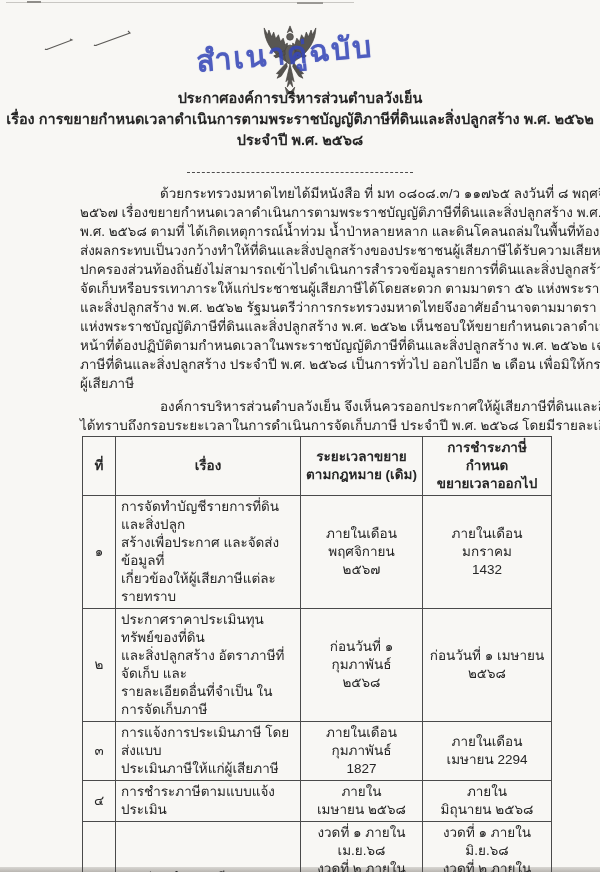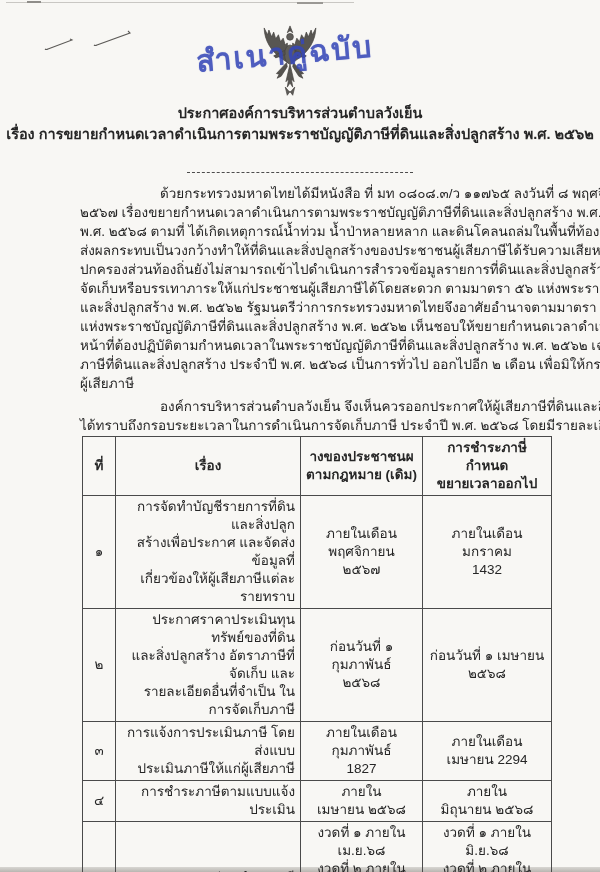--- a/index.html
+++ b/index.html
@@ -26,21 +26,21 @@
   .emblem{position:absolute;left:256px;top:24px;width:68px;height:80px;}
   .stamp{
     position:absolute;left:196px;top:30px;width:180px;
     transform:rotate(-5deg);
     font-size:30px;font-weight:bold;letter-spacing:2px;
     color:#3748b8;opacity:.88;
     text-shadow:0 0 1px rgba(55,72,184,.55);
     white-space:nowrap;
   }
   
-  .title-block{position:absolute;top:103px;left:0;width:600px;text-align:center;
+  .title-block{position:absolute;top:88px;left:0;width:600px;text-align:center;
     font-weight:bold;font-size:14.5px;line-height:21px;}
   .title-divider{position:absolute;top:172px;left:187px;width:226px;height:0;
     border-top:1.5px dashed #4c4c4c;}
   
   .body-block{position:absolute;top:184px;left:80px;width:476px;font-size:13.5px;}
   .body-line{height:19px;line-height:19px;white-space:nowrap;}
   .indent{padding-left:80px;}
   .para-gap{height:4px;}
   
   .schedule{position:absolute;top:436px;left:82px;border-collapse:collapse;
@@ -50,21 +50,21 @@
     vertical-align:middle;
     padding:2px 5px;
     line-height:18px;
   }
   .schedule th{font-weight:bold;text-align:center;white-space:pre-line;height:44px;}
   .col-no{width:33px;}
   .col-topic{width:185px;}
   .col-orig{width:122px;}
   .col-ext{width:129px;}
   .cell-no{text-align:center;vertical-align:top;padding-top:4px;}
-  .cell-topic{text-align:right;vertical-align:top;white-space:pre-line;padding-top:3px;line-height:19px;}
+  .cell-topic{text-align:left;vertical-align:top;white-space:pre-line;padding-top:3px;line-height:19px;}
   .cell-period{text-align:center;white-space:pre-line;}
   .r-tall{height:54px;}
   .r-mid{height:40px;}
 </style>
 </head>
 <body>
 
 <div class="page">
 
   <div class="scan-line-top"></div>
@@ -102,20 +102,21 @@
 
       <path d="M43,92 L50,100 L57,92 L54,104 L50,98 L46,104 Z" fill="#605e5a"></path>
     </g>
   </svg>
 
   <div class="stamp">สำเนาคู่ฉบับ</div>
 
   <div class="title-block">
     <div>ประกาศองค์การบริหารส่วนตำบลวังเย็น</div>
     <div>เรื่อง การขยายกำหนดเวลาดำเนินการตามพระราชบัญญัติภาษีที่ดินและสิ่งปลูกสร้าง พ.ศ. ๒๕๖๒</div>
+    <div>ประจำปี พ.ศ. ๒๕๖๘</div>
   </div>
   <div class="title-divider"></div>
 
   <div class="body-block">
     <div>
       <div class="body-line indent">ด้วยกระทรวงมหาดไทยได้มีหนังสือ ที่ มท ๐๘๐๘.๓/ว ๑๑๗๖๕ ลงวันที่ ๘ พฤศจิกายน</div>
       <div class="body-line">๒๕๖๗ เรื่องขยายกำหนดเวลาดำเนินการตามพระราชบัญญัติภาษีที่ดินและสิ่งปลูกสร้าง พ.ศ. ๒๕๖๒ ประจำปี</div>
       <div class="body-line">พ.ศ. ๒๕๖๘ ตามที่ ได้เกิดเหตุการณ์น้ำท่วม น้ำป่าหลายหลาก และดินโคลนถล่มในพื้นที่ท้องถิ่นหลายจังหวัด</div>
       <div class="body-line">ส่งผลกระทบเป็นวงกว้างทำให้ที่ดินและสิ่งปลูกสร้างของประชาชนผู้เสียภาษีได้รับความเสียหาย และองค์กร</div>
       <div class="body-line">ปกครองส่วนท้องถิ่นยังไม่สามารถเข้าไปดำเนินการสำรวจข้อมูลรายการที่ดินและสิ่งปลูกสร้างได้ เพื่อให้การ</div>
@@ -137,21 +138,21 @@
     <colgroup>
       <col class="col-no">
         <col class="col-topic">
         <col class="col-orig">
         <col class="col-ext">
     </colgroup>
     <tbody>
         <tr>
       <th>ที่</th>
       <th>เรื่อง</th>
-      <th>างของประชาชนผ
+      <th>ระยะเวลาขยาย
 ตามกฎหมาย (เดิม)</th>
       <th>การชำระภาษี่กำหนด
 ขยายเวลาออกไป</th>
     </tr>
     <tr class="r-tall">
       <td class="cell-no">๑</td>
       <td class="cell-topic">การจัดทำบัญชีรายการที่ดินและสิ่งปลูก
 สร้างเพื่อประกาศ และจัดส่งข้อมูลที่
 เกี่ยวข้องให้ผู้เสียภาษีแต่ละรายทราบ</td>
       <td class="cell-period">ภายในเดือนพฤศจิกายน

